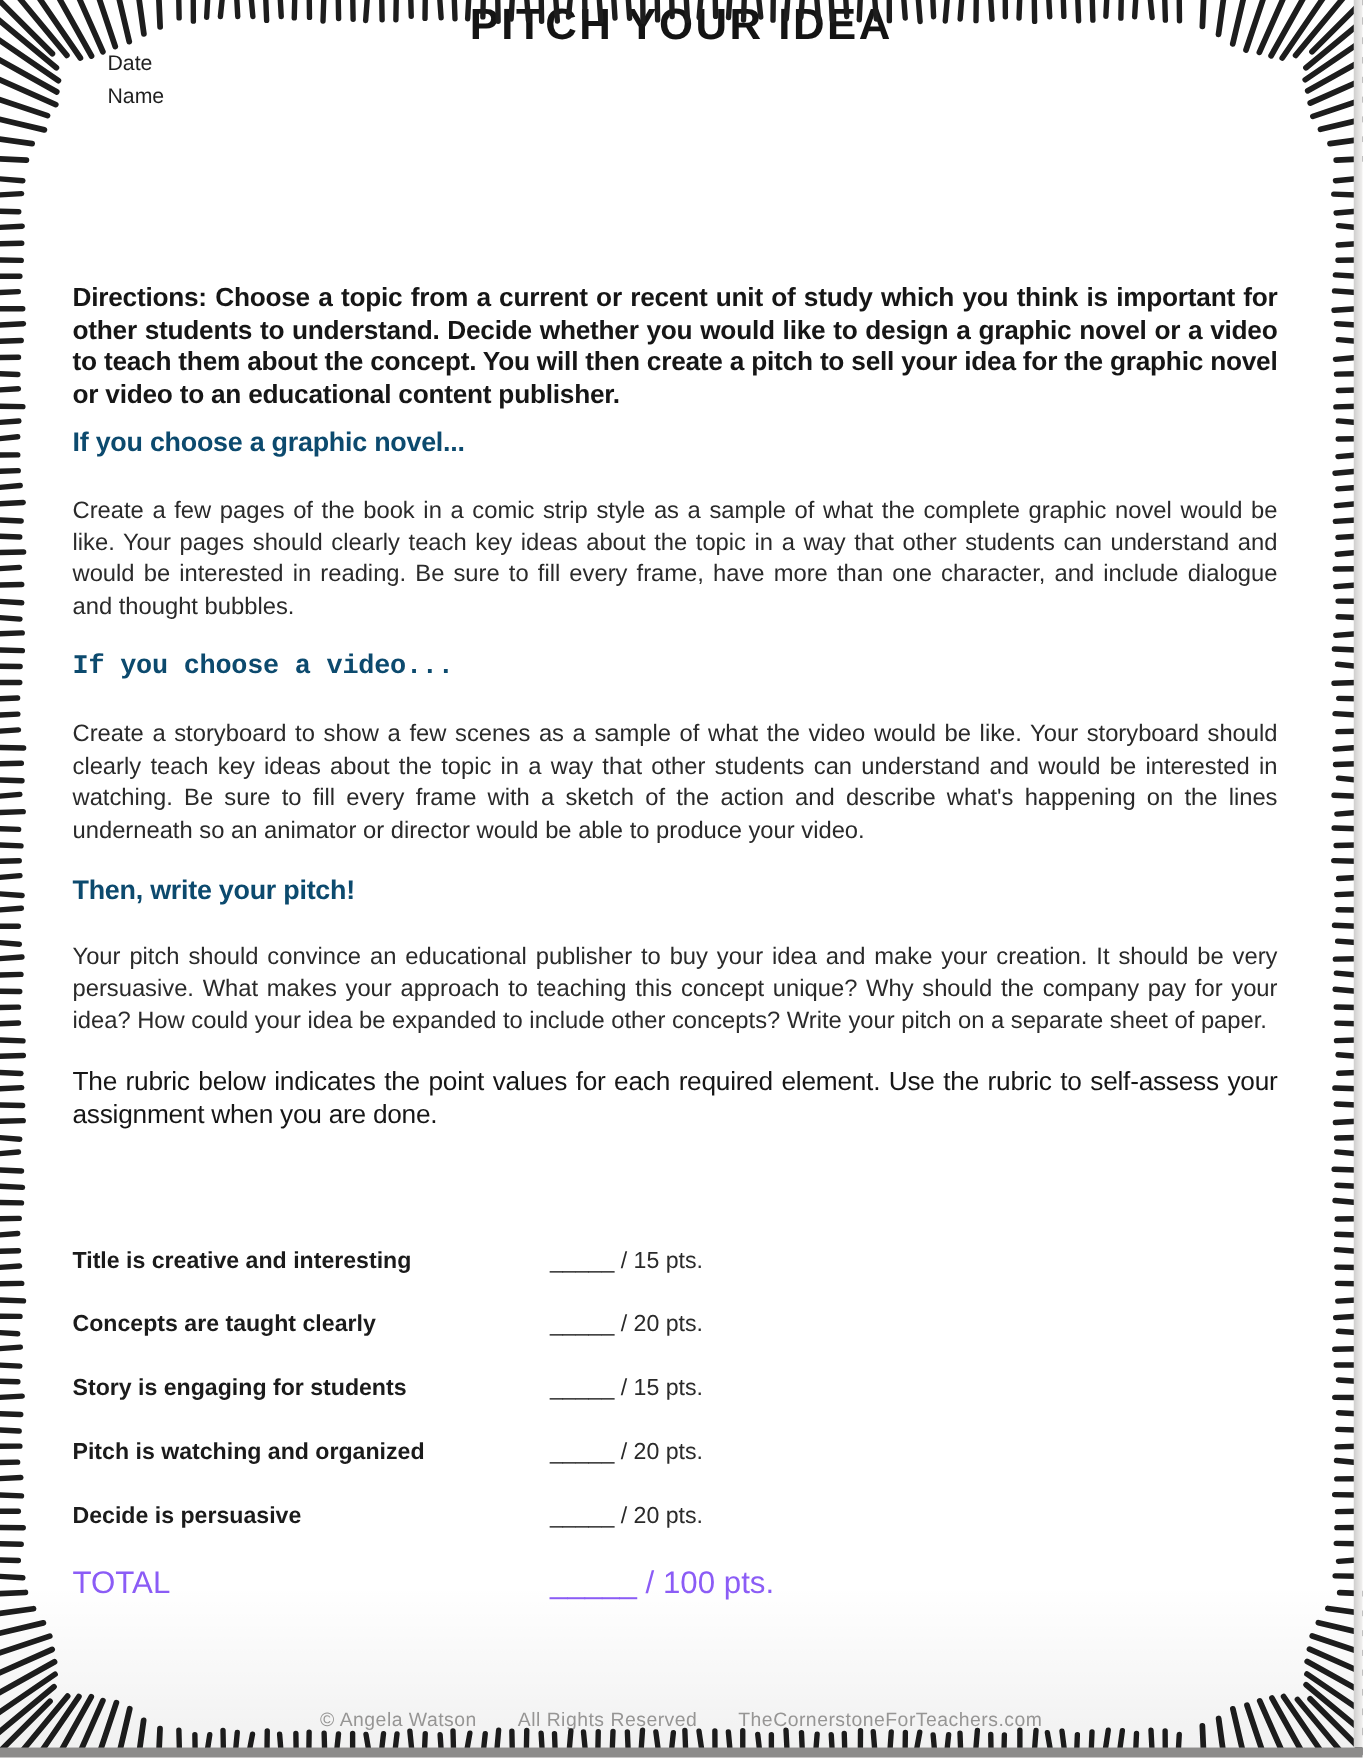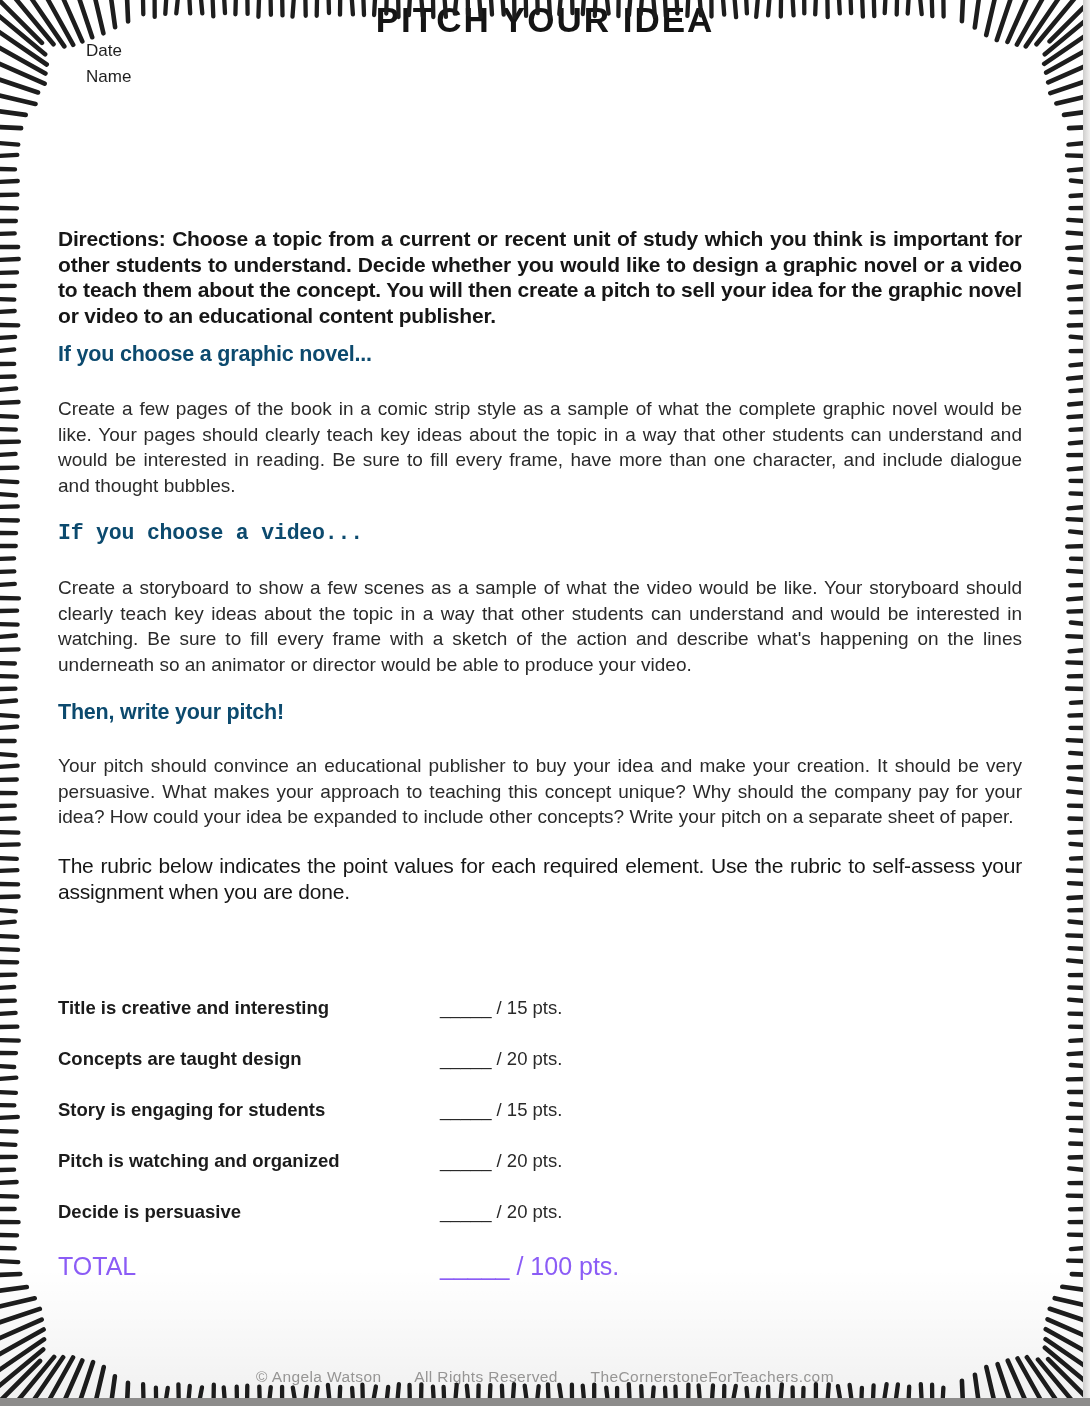--- a/index.html
+++ b/index.html
@@ -458,21 +458,21 @@
     <div class="block sec-p p3">Your pitch should convince an educational publisher to buy your idea and make your creation. It should be very persuasive. What makes your approach to teaching this concept unique?  Why should the company pay for your idea? How could your idea be expanded to include other concepts? Write your pitch on a separate sheet of paper.</div>
 
     <div class="block rubric-intro">The rubric below indicates the point values for each required element. Use the rubric to self-assess your assignment when you are done.</div>
 
     <div class="block rubric">
       <div class="rubric-row">
         <span class="rl">Title is creative and interesting</span>
         <span class="rs">_____ / 15 pts.</span>
       </div>
       <div class="rubric-row">
-        <span class="rl">Concepts are taught design</span>
+        <span class="rl">Concepts are taught clearly</span>
         <span class="rs">_____ / 20 pts.</span>
       </div>
       <div class="rubric-row">
         <span class="rl">Story is engaging for students</span>
         <span class="rs">_____ / 15 pts.</span>
       </div>
       <div class="rubric-row">
         <span class="rl">Pitch is watching and organized</span>
         <span class="rs">_____ / 20 pts.</span>
       </div>

